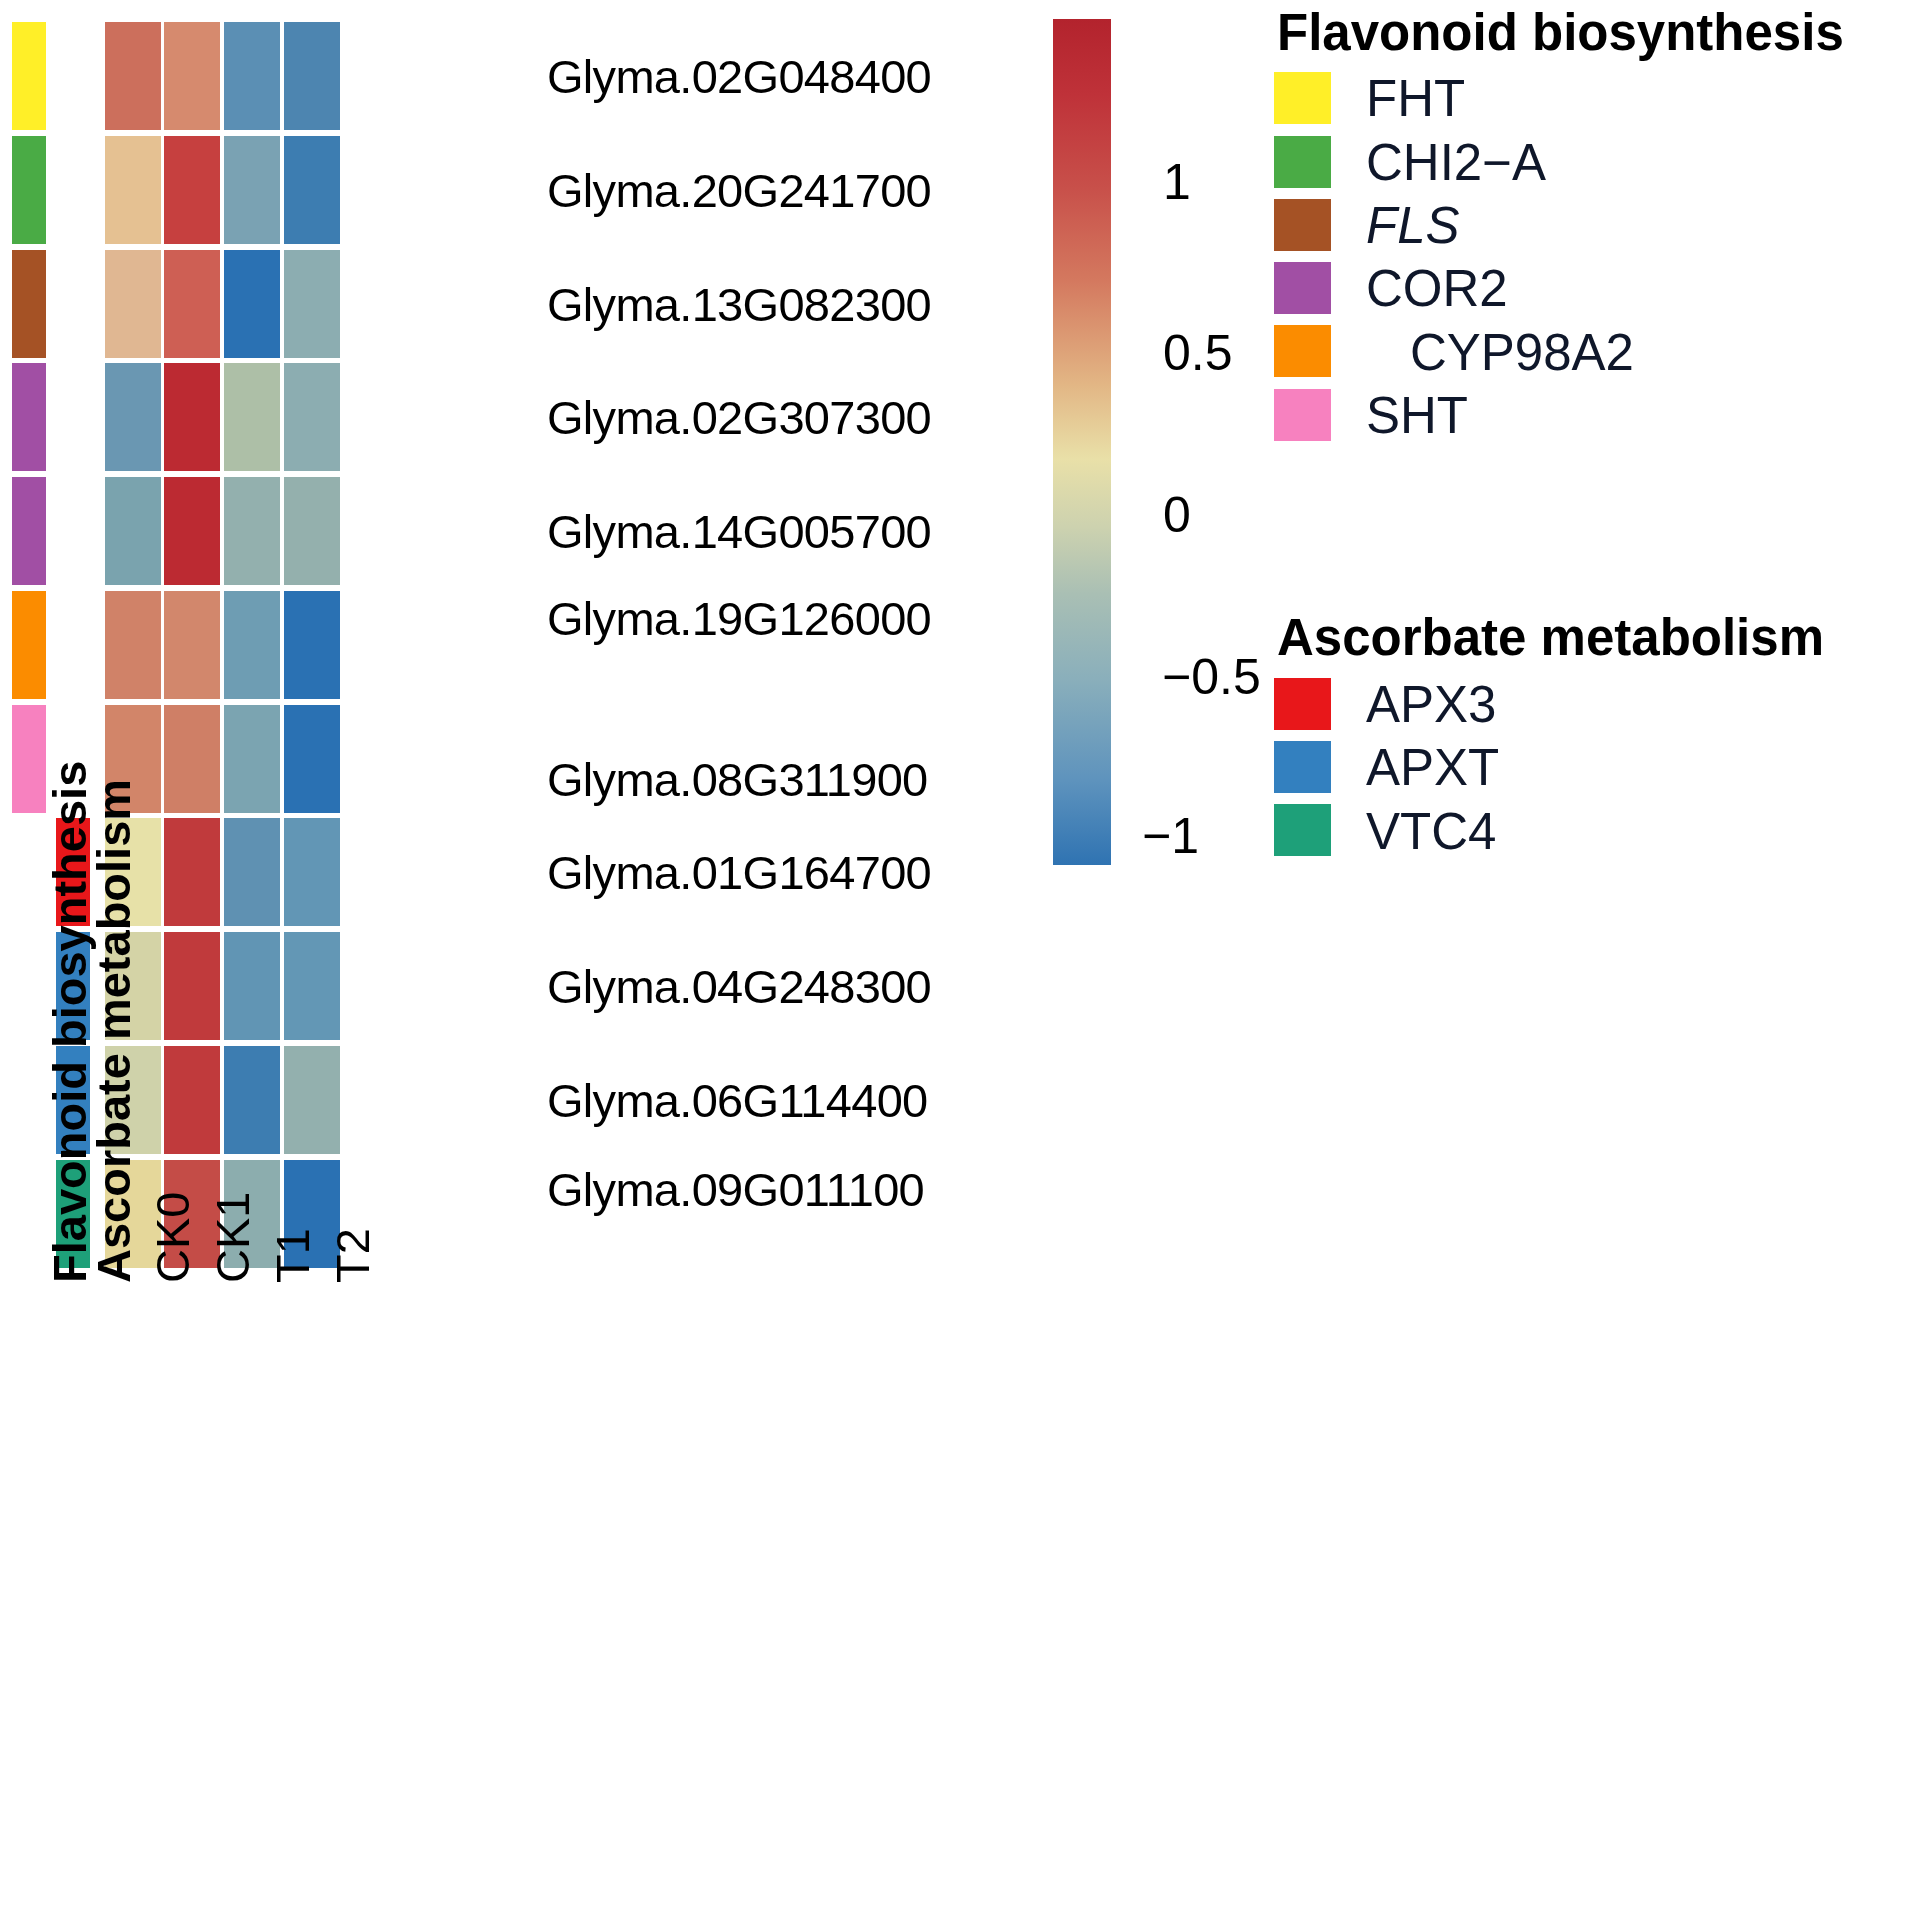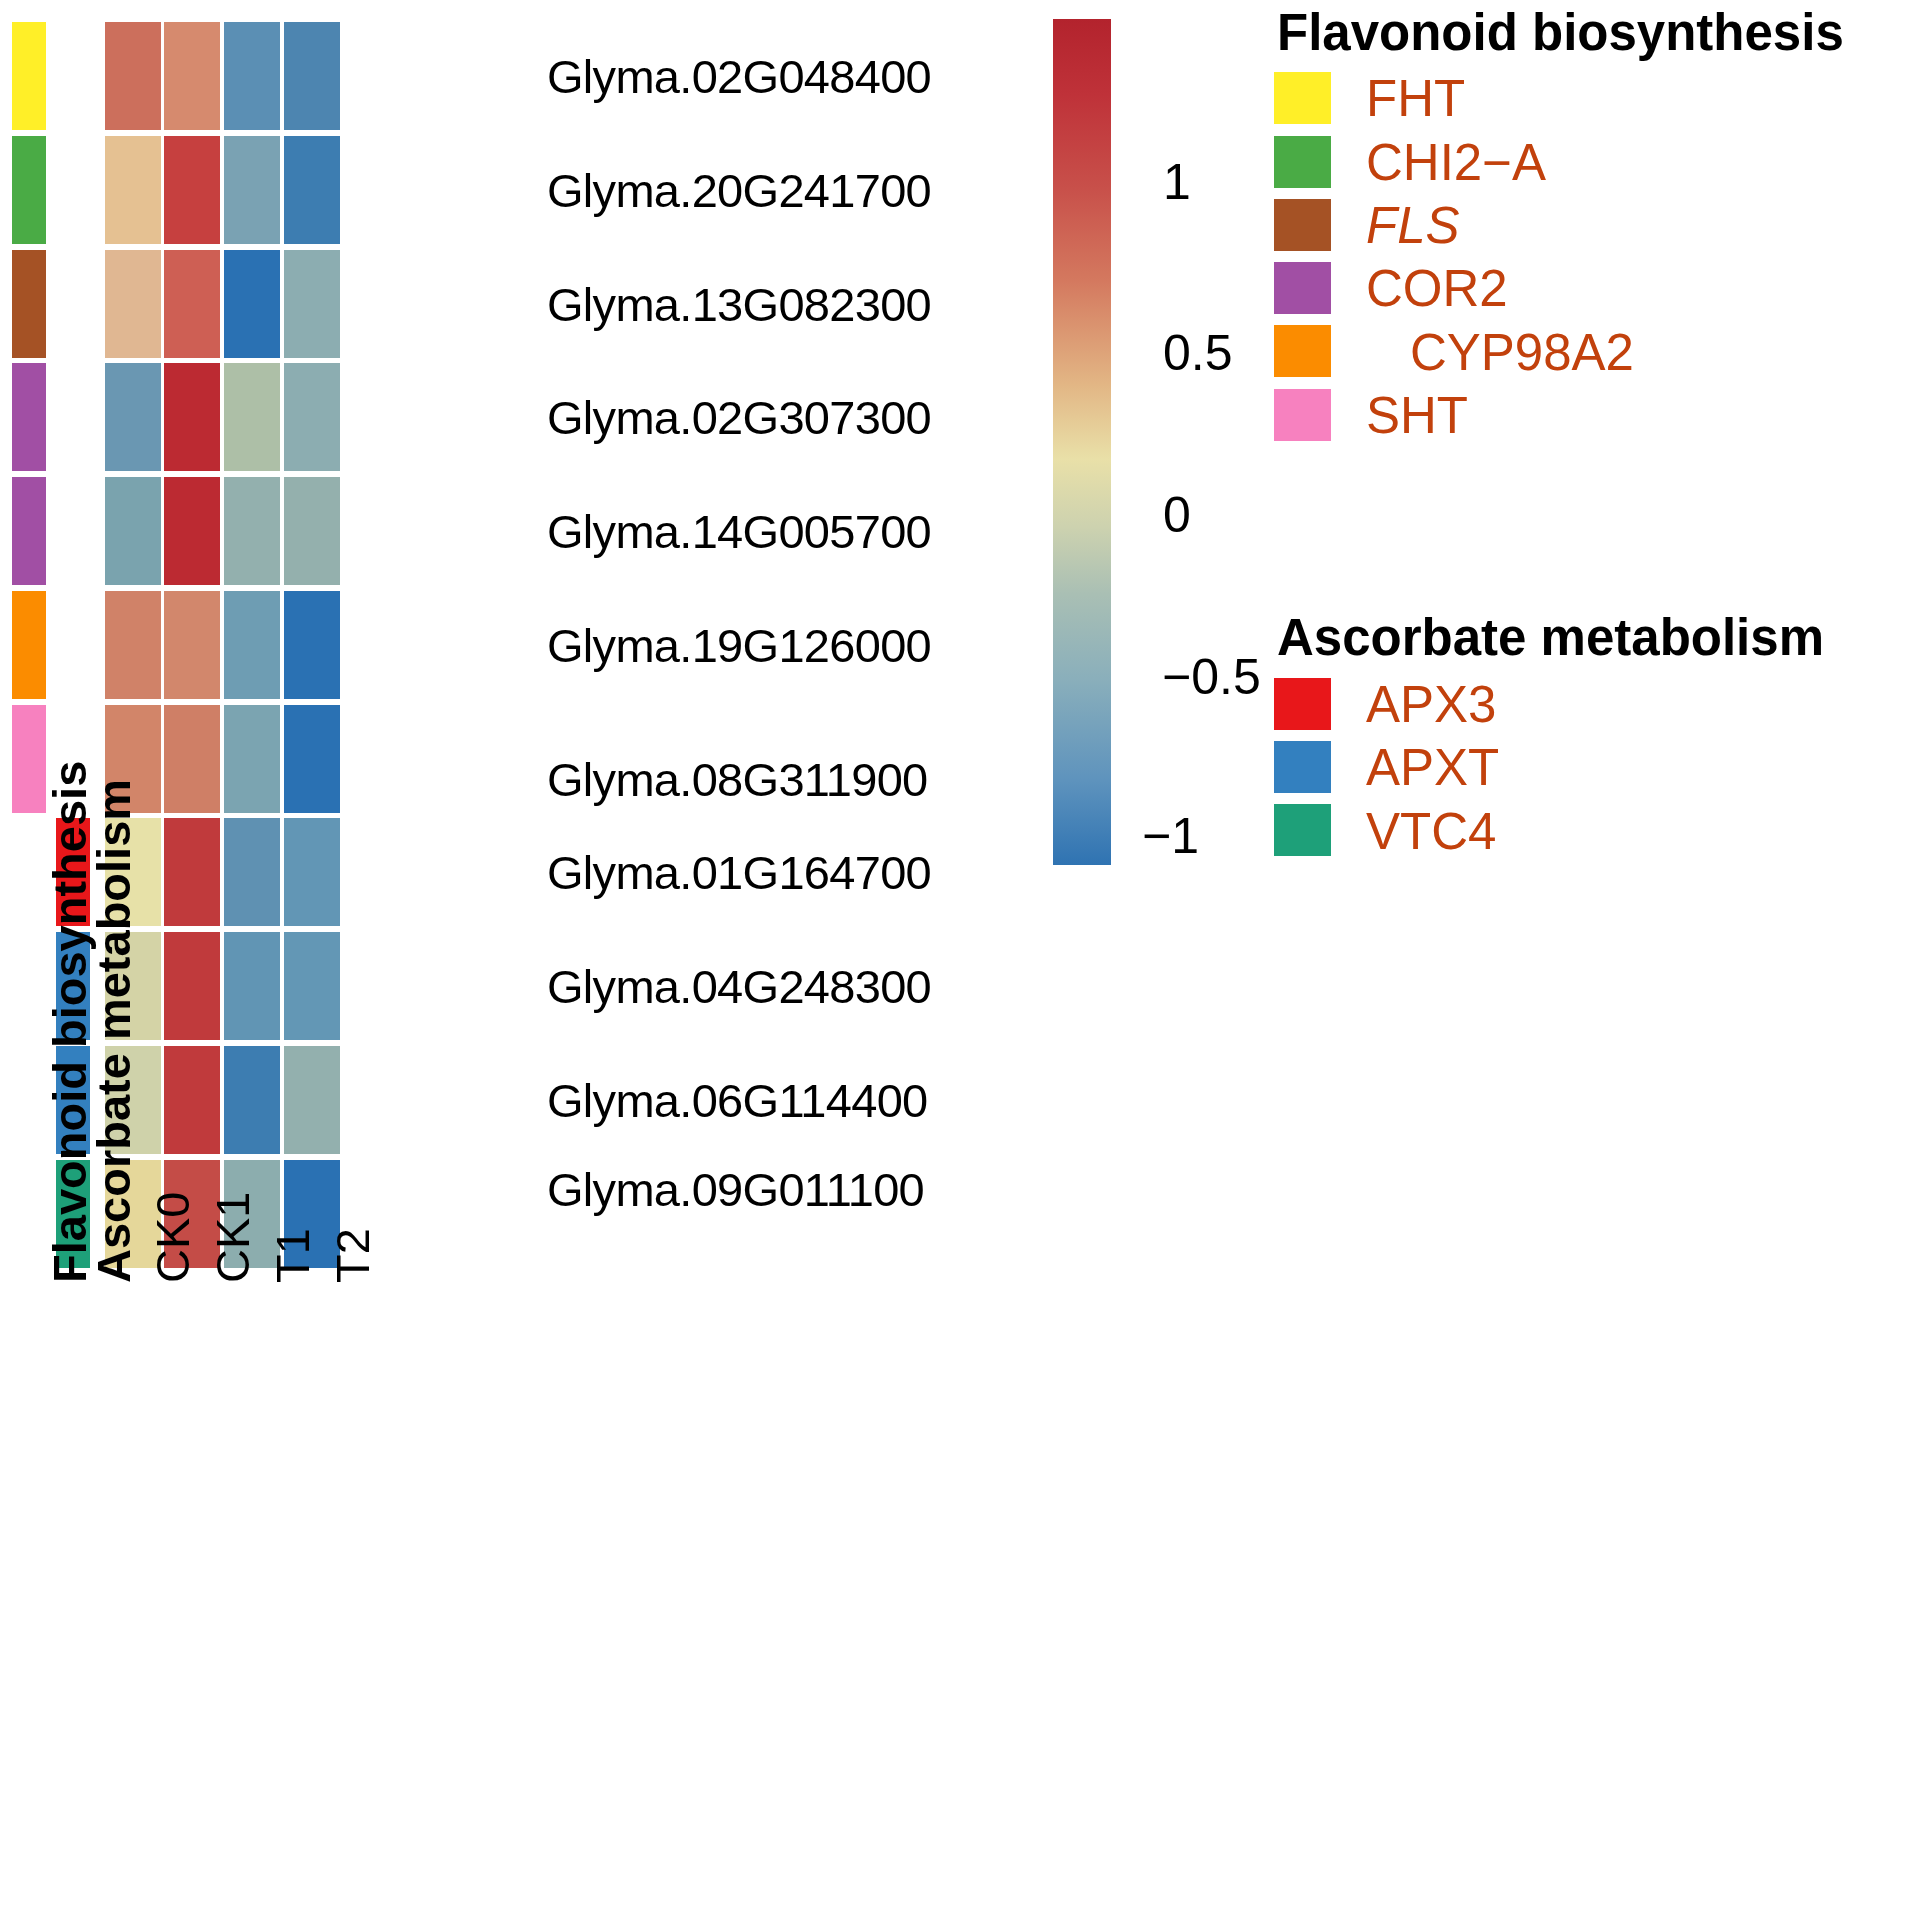--- a/index.html
+++ b/index.html
@@ -106,21 +106,21 @@
     left: 1274px;
     width: 57px;
     height: 52px;
   }
   .legend-label {
     position: absolute;
     left: 1366px;
     font-family: "Liberation Sans", sans-serif;
     font-size: 51px;
     font-weight: 400;
-    color: #c2410c;
+    color: #0f172a;
     white-space: nowrap;
     transform: translateY(-50%);
     line-height: 1;
   }
 </style>
 </head>
 <body>
 
 <div id="stage">
 
@@ -187,21 +187,21 @@
       <div class="hm-cell" style="left: 224px; top: 1160px; width: 56px; height: 108px; background: rgb(140, 173, 174);"></div>
       <div class="hm-cell" style="left: 284px; top: 1160px; width: 56px; height: 108px; background: rgb(42, 113, 179);"></div>
     </div>
 
   <div id="row-labels">
       <div class="row-label" style="top: 76px;">Glyma.02G048400</div>
       <div class="row-label" style="top: 190px;">Glyma.20G241700</div>
       <div class="row-label" style="top: 304px;">Glyma.13G082300</div>
       <div class="row-label" style="top: 417px;">Glyma.02G307300</div>
       <div class="row-label" style="top: 531px;">Glyma.14G005700</div>
-      <div class="row-label" style="top: 645px;">Glyma.19G126000</div>
+      <div class="row-label" style="top: 618px;">Glyma.19G126000</div>
       <div class="row-label" style="top: 779px; text-align: right;">Glyma.08G311900</div>
       <div class="row-label" style="top: 872px;">Glyma.01G164700</div>
       <div class="row-label" style="top: 986px;">Glyma.04G248300</div>
       <div class="row-label" style="top: 1100px;">Glyma.06G114400</div>
       <div class="row-label" style="top: 1189px;">Glyma.09G011100</div>
     </div>
 
   <div id="col-labels">
       <div class="col-label bold" style="left: 46px; top: 1283px;">Flavonoid biosynthesis</div>
       <div class="col-label bold" style="left: 90px; top: 1283px;">Ascorbate metabolism</div>

